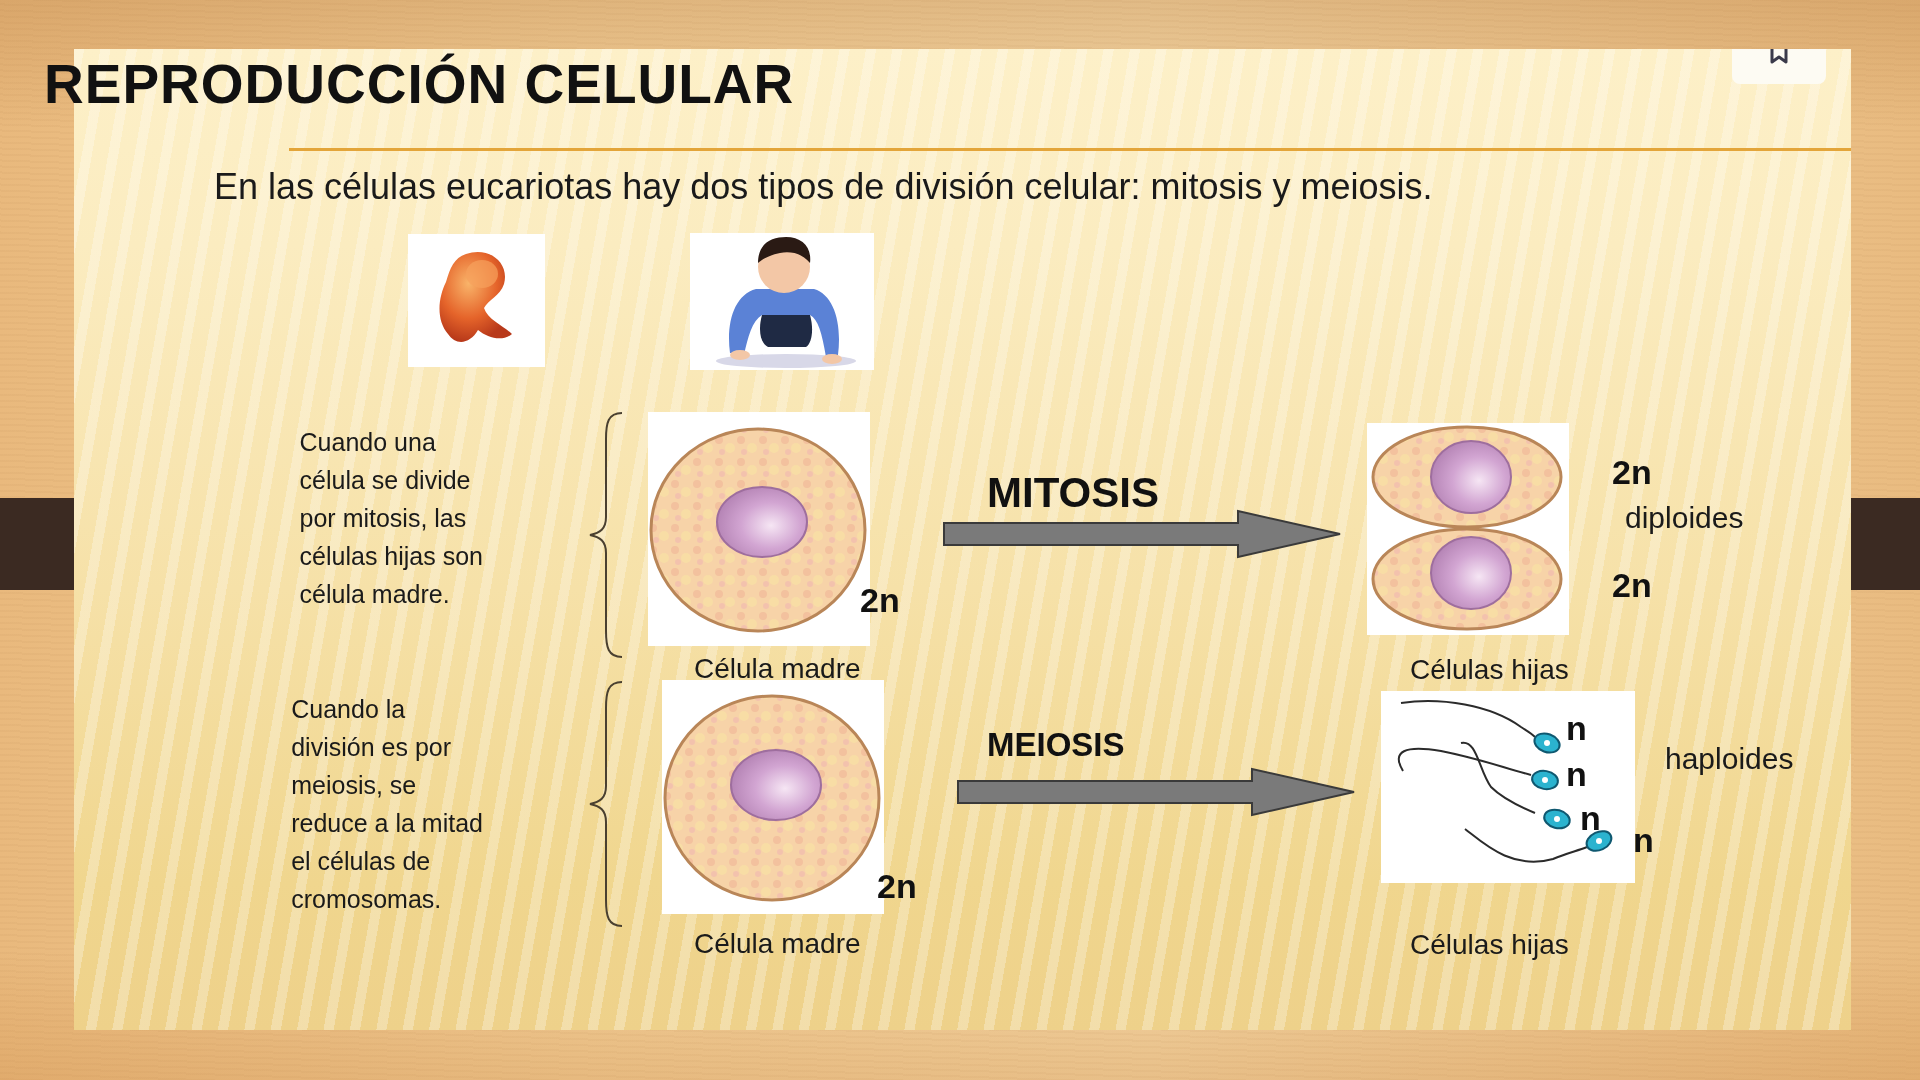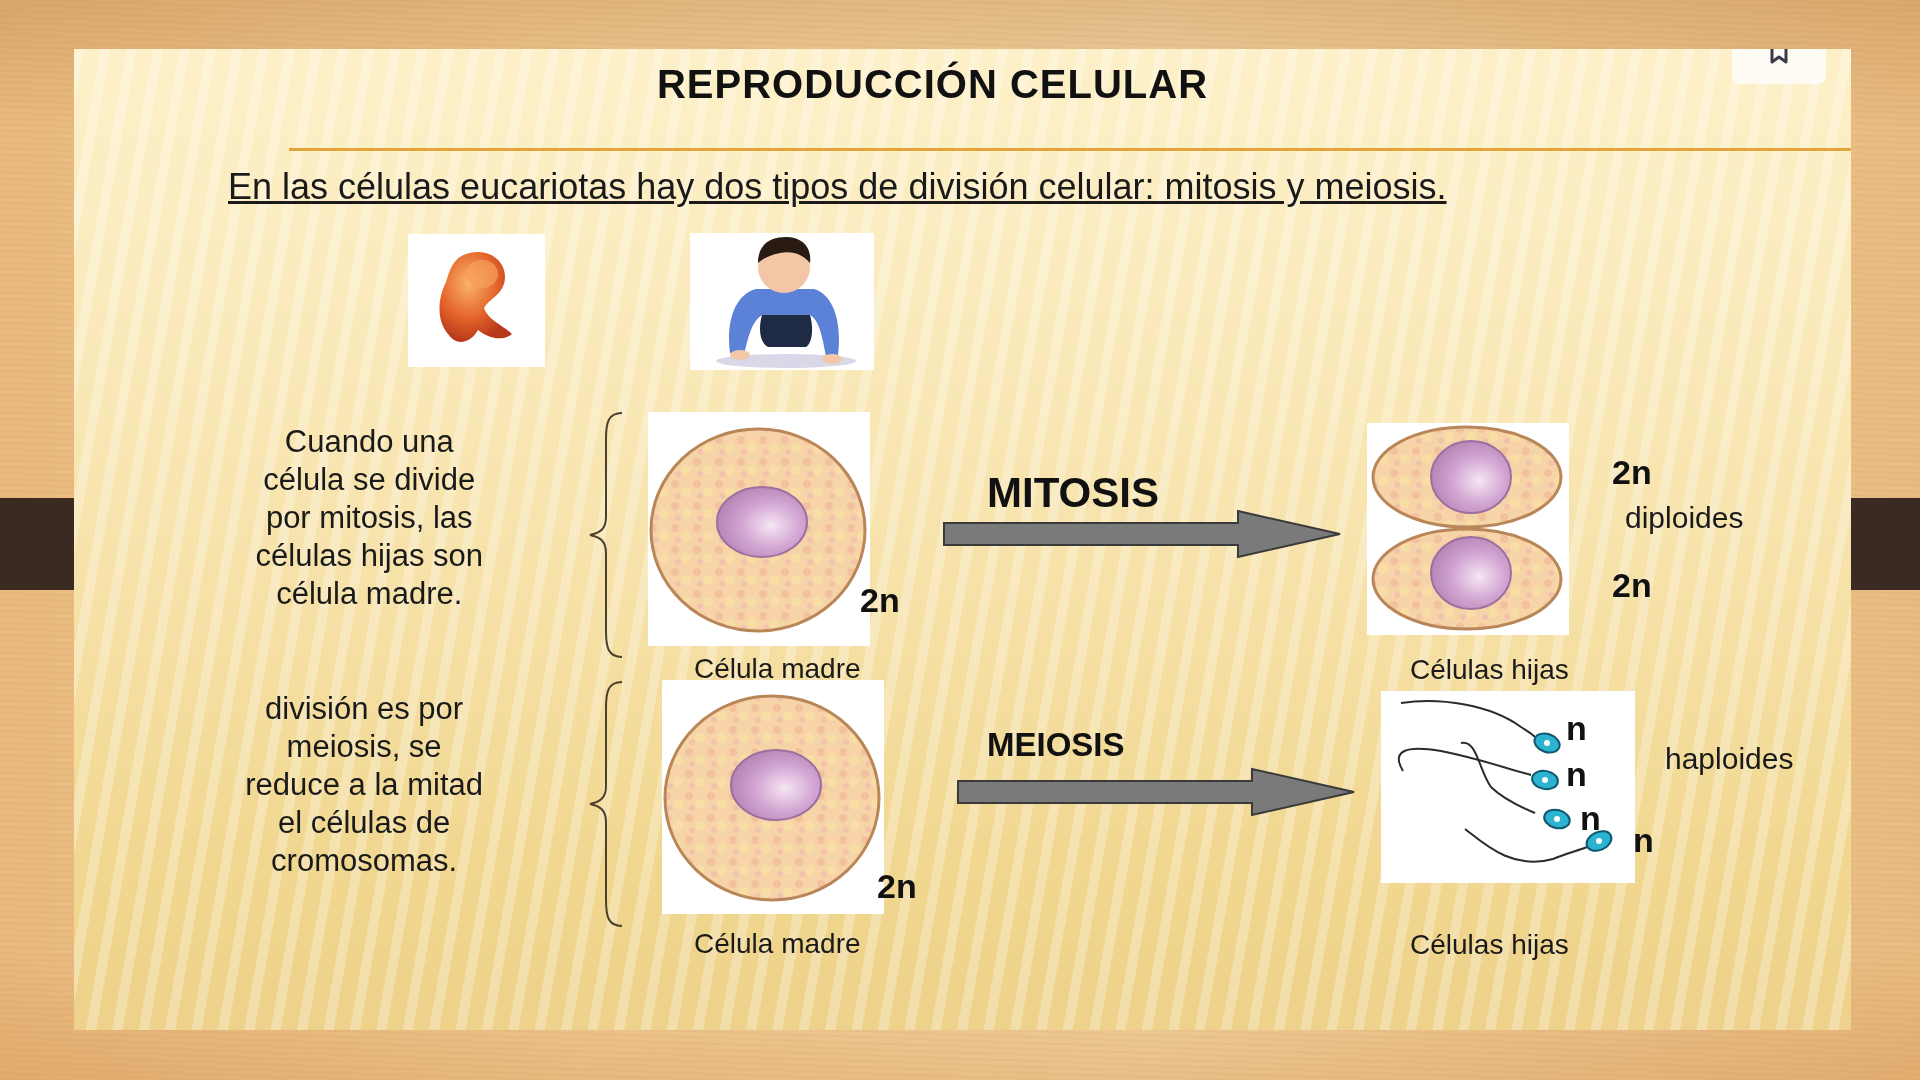--- a/index.html
+++ b/index.html
@@ -15,35 +15,35 @@
   .side-band.left { left:0; width:74px; }
   .side-band.right { left:1851px; width:69px; }
 
   .slide {
     position:absolute; left:74px; top:49px; width:1777px; height:981px;
     background:
       repeating-linear-gradient(100deg, rgba(255,255,255,0.28) 0 10px, rgba(255,255,255,0) 10px 26px),
       linear-gradient(180deg, #fdf0c8 0%, #fbecc0 20%, #f6e1a8 55%, #f0d68e 85%, #eed18a 100%);
   }
   .title {
-    position:absolute; left:0; width:100%; top:0px; text-align:center;
-    font-weight:bold; font-size:40px; letter-spacing:1px; color:#111;
+    position:absolute; left:0; width:100%; top:0px; text-align:left;
+    font-weight:bold; font-size:55px; letter-spacing:1px; color:#111;
     line-height:70px; padding-left:0;
   }
   .title span { position:relative; left:-30px; }
   .rule { position:absolute; left:215px; right:0; top:99px; height:3px; background:#e3a53a; }
   .subtitle {
-    position:absolute; left:154px; top:117px; font-size:36px; color:#1a1a1a; white-space:nowrap;text-decoration:underline;
+    position:absolute; left:140px; top:117px; font-size:36px; color:#1a1a1a; white-space:nowrap;
   }
   .photo { position:absolute; background:#fff; }
   .embryo { left:334px; top:185px; width:137px; height:133px; }
   .baby { left:616px; top:184px; width:184px; height:137px; }
 
   .para {
-    position:absolute; right:1368px; text-align:center; font-size:31px; line-height:38px; color:#1a1a1a;
+    position:absolute; right:1368px; text-align:left; font-size:25px; line-height:38px; color:#1a1a1a;
   }
   .brace { position:absolute; }
   .cellbox { position:absolute; background:#fff; }
   .lbl-bold { position:absolute; font-weight:bold; color:#111; }
   .lbl { position:absolute; color:#1a1a1a; }
   .arrow { position:absolute; }
   .bookmark-btn {
     position:absolute; left:1658px; top:0px; width:94px; height:35px; background:#fdfbf3;
     border-radius:0 0 8px 8px; cursor:pointer;
   }
@@ -146,20 +146,21 @@
       <ellipse cx="100" cy="156" rx="94" ry="50" fill="url(#cyto)" stroke="#b98658" stroke-width="3"></ellipse>
       <ellipse cx="104" cy="150" rx="40" ry="36" fill="url(#nuc2)" stroke="#9e6e9e" stroke-width="2"></ellipse>
     </svg>
   </div>
   <div class="lbl-bold" style="left:1538px; top:404px; font-size:34px;">2n</div>
   <div class="lbl" style="left:1551px; top:452px; font-size:30px;text-align:center;">diploides</div>
   <div class="lbl-bold" style="left:1538px; top:517px; font-size:34px;">2n</div>
   <div class="lbl" style="left:1336px; top:605px; font-size:28px;">Células hijas</div>
 
   <div class="para" style="top:641px;">
+    <div>Cuando la</div>
     <div>división es por</div>
     <div>meiosis, se</div>
     <div>reduce a la mitad</div>
     <div>el células de</div>
     <div>cromosomas.</div>
   </div>
 
   <svg class="brace" style="left:512px; top:631px;" width="40" height="248" viewBox="0 0 40 248">
     <path d="M36 2 C22 2 20 12 20 28 L20 106 C20 118 14 122 4 124 C14 126 20 130 20 142 L20 220 C20 236 22 246 36 246" fill="none" stroke="#4a4030" stroke-width="2"></path>
   </svg>

